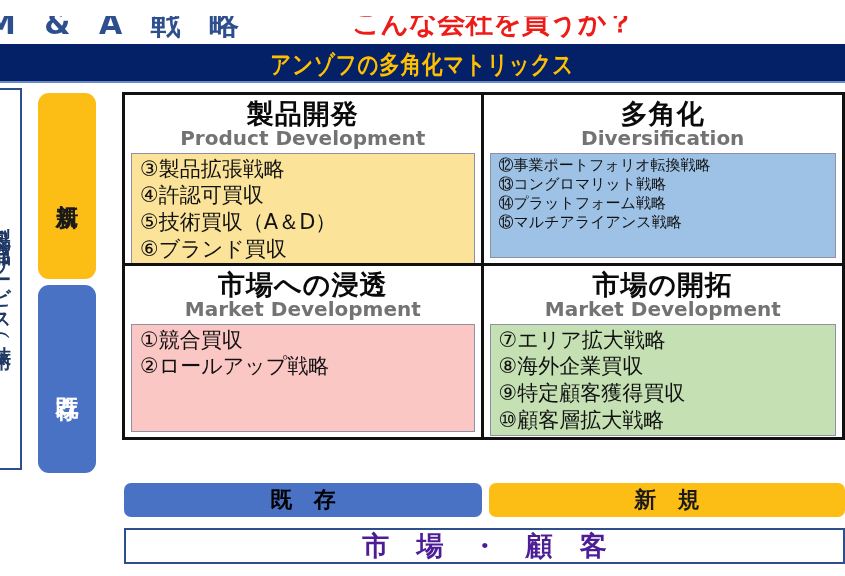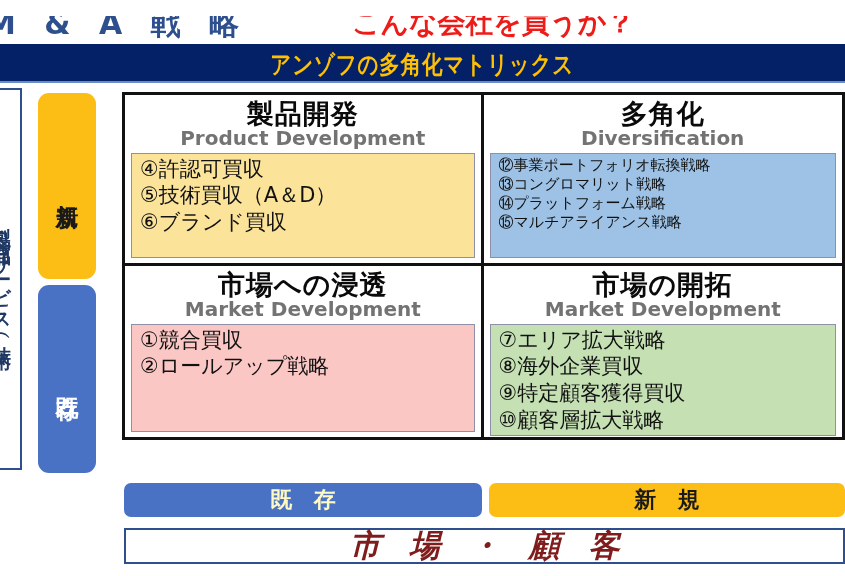--- a/index.html
+++ b/index.html
@@ -190,48 +190,47 @@
     align-items: center;
     justify-content: center;
     font-size: 22px;
     font-weight: bold;
     letter-spacing: 7px;
     text-indent: 7px;
   }
   #col-pill-existing {
     left: 124px; width: 358px;
     background: #4A72C4;
-    color: #fef9c3;
+    color: #000000;
   }
   #col-pill-new {
     left: 489px; width: 356px;
     background: #FCBD14;
     color: #1a1a1a;
   }
 
   
   #x-axis-label-box {
     position: absolute;
     left: 124px; top: 528px;
     width: 721px; height: 36px;
     border: 2px solid #2E4F8E;
     box-sizing: border-box;
     background: #ffffff;
     display: flex;
     align-items: center;
     justify-content: center;
   }
   #x-axis-label-text {
-    font-size: 31px;
-    font-weight: bold;
-    color: #7f1d1d;
+    font-size: 27px;
+    font-weight: bold;
+    color: #4c1d95;
     letter-spacing: 9px;
     text-indent: 9px;
     white-space: nowrap;
-    font-style: italic;
   }
 </style>
 </head>
 <body>
 
 <div id="slide-title-row">
   <div id="slide-title-main">M &amp; A 戦 略</div>
   <div id="slide-title-sub">こんな会社を買うか？</div>
 </div>
 
@@ -249,20 +248,21 @@
 <div class="row-pill" id="row-pill-existing">
   <span class="row-pill-label">既存</span>
 </div>
 
 <div id="matrix">
 
   <div class="quadrant col-left row-top" id="q-product-development">
     <div class="q-title-jp">製品開発</div>
     <div class="q-title-en">Product Development</div>
     <div class="q-list">
+      <div class="q-list-item">③製品拡張戦略</div>
       <div class="q-list-item">④許認可買収</div>
       <div class="q-list-item">⑤技術買収（A＆D）</div>
       <div class="q-list-item">⑥ブランド買収</div>
     </div>
   </div>
 
   <div class="quadrant row-top" id="q-diversification">
     <div class="q-title-jp">多角化</div>
     <div class="q-title-en">Diversification</div>
     <div class="q-list">

